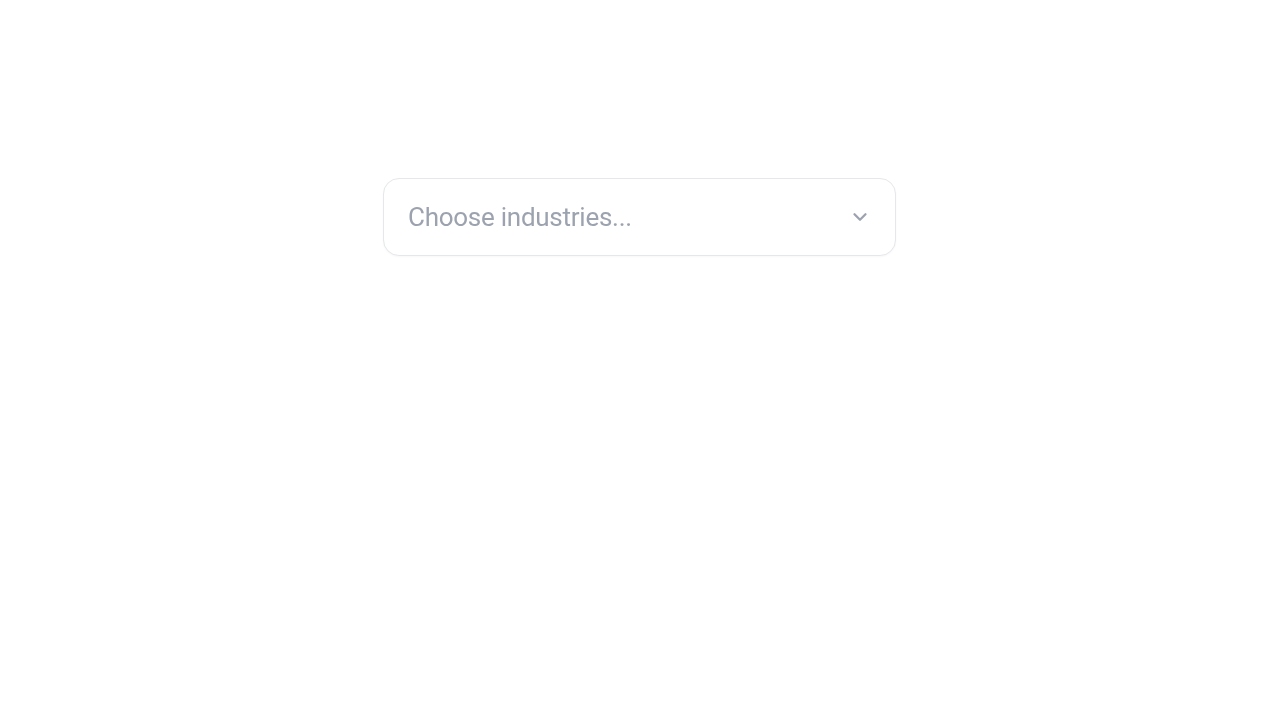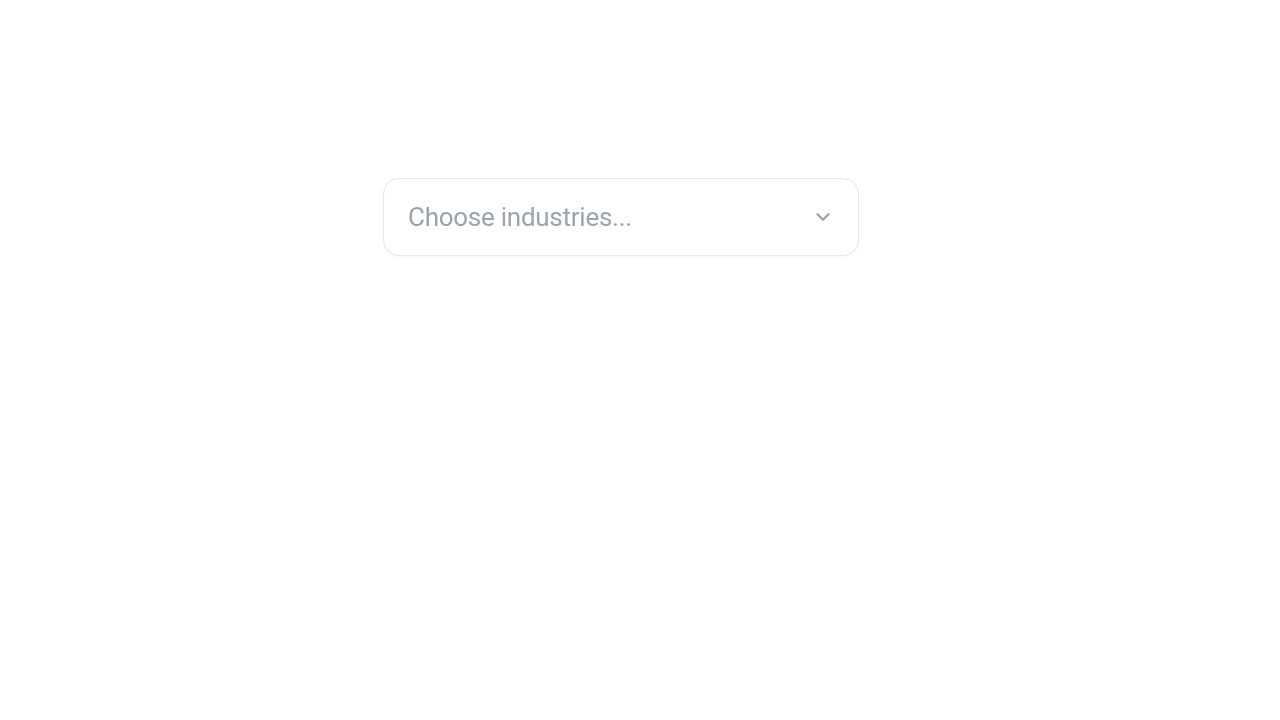--- a/index.html
+++ b/index.html
@@ -13,21 +13,21 @@
       background: #ffffff;
       width: 1280px;
       height: 720px;
       position: relative;
     }
     
     .select-container {
       position: absolute;
       left: 383px;
       top: 178px;
-      width: 476px;
+      width: 513px;
       height: 78px;
       background: #ffffff;
       border: 1.5px solid #e5e7eb;
       border-radius: 16px;
       display: flex;
       align-items: center;
       justify-content: space-between;
       padding: 0 24px;
       cursor: pointer;
       box-shadow: 0 1px 2px rgba(0, 0, 0, 0.03);

